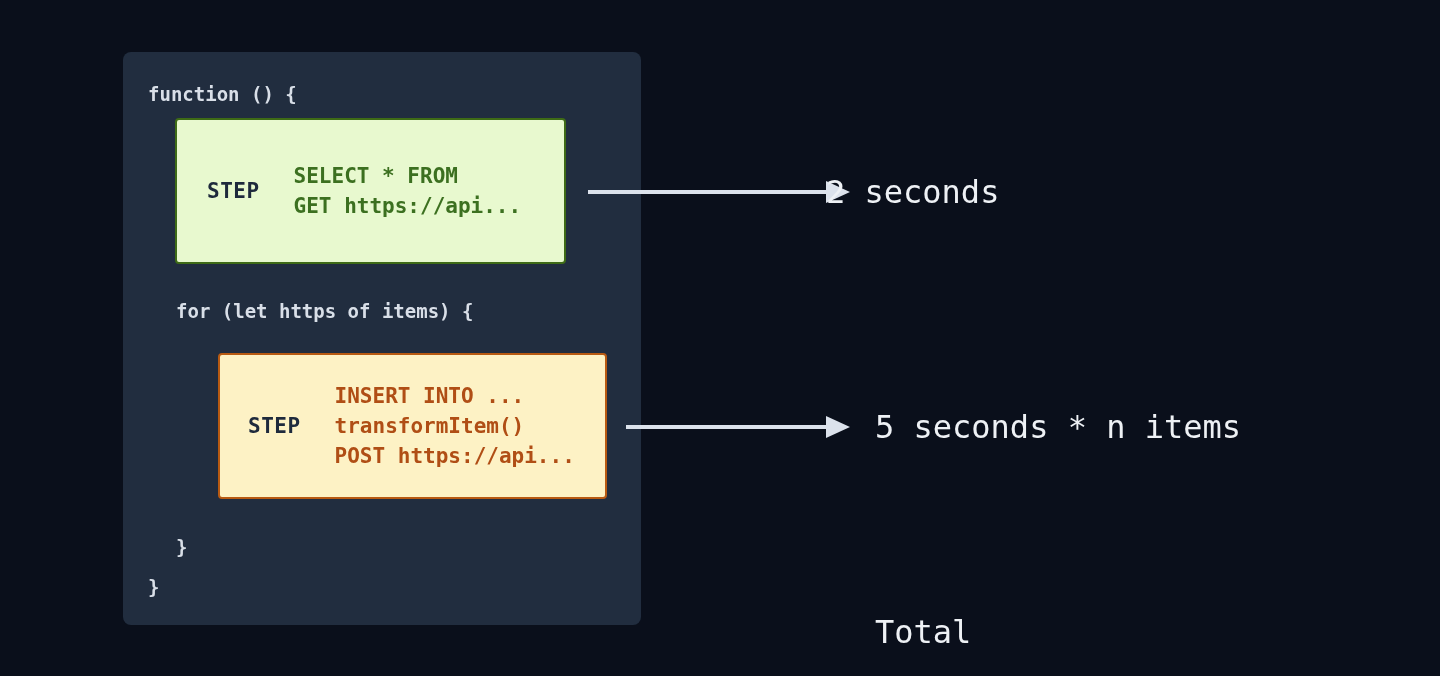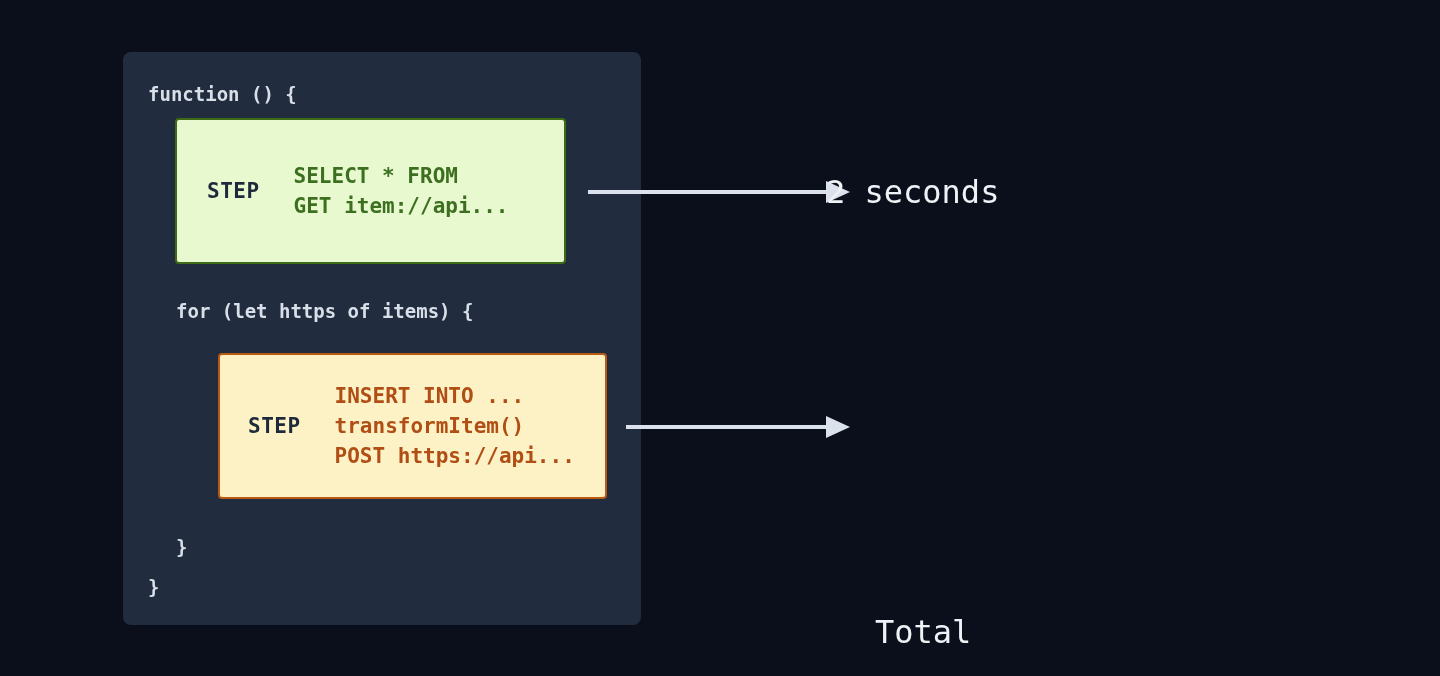--- a/index.html
+++ b/index.html
@@ -108,21 +108,21 @@
 <div class="page">
 
   <div class="panel">
 
     <div class="code-line line-fn-open">function () {</div>
 
     <div class="step-box green">
       <span class="step-label">STEP</span>
       <div class="step-lines">
         <div>SELECT * FROM</div>
-        <div>GET item://api...</div>
+        <div>GET https://api...</div>
       </div>
     </div>
 
     <div class="code-line line-for-open">for (let https of items) {</div>
 
     <div class="step-box yellow">
       <span class="step-label">STEP</span>
       <div class="step-lines">
         <div>INSERT INTO ...</div>
         <div>transformItem()</div>
@@ -141,19 +141,20 @@
     <polygon points="240,3 240,25 264,14" fill="currentColor"></polygon>
   </svg>
 
   <div class="annotation annotation-time-1">2 seconds</div>
 
   <svg class="arrow arrow-2" width="228" height="28" viewBox="0 0 228 28">
     <line x1="2" y1="14" x2="204" y2="14" stroke="currentColor" stroke-width="4"></line>
     <polygon points="202,3 202,25 226,14" fill="currentColor"></polygon>
   </svg>
 
+  <div class="annotation annotation-time-2">5 seconds * n items</div>
 
   <div class="total-block">
     <div>Total</div>
     
   </div>
 
 </div>
 
 </body></html>

